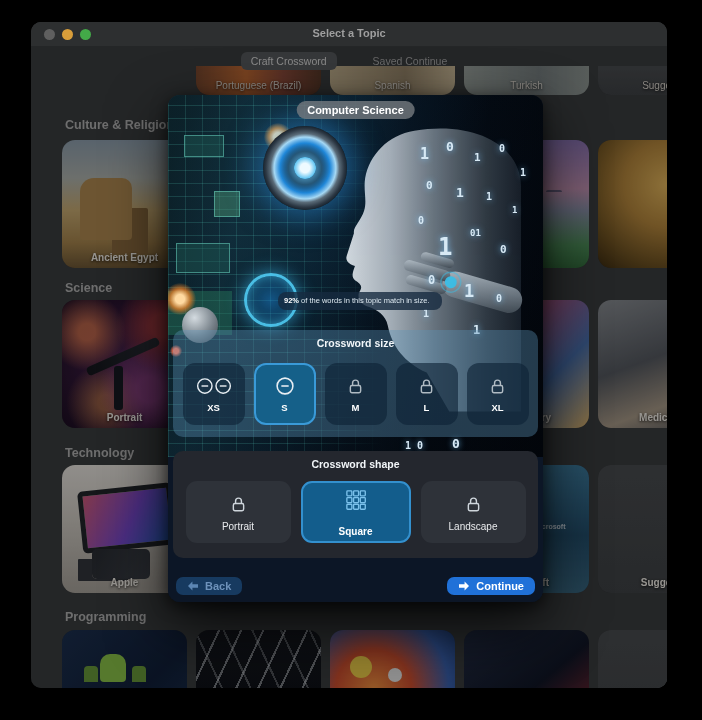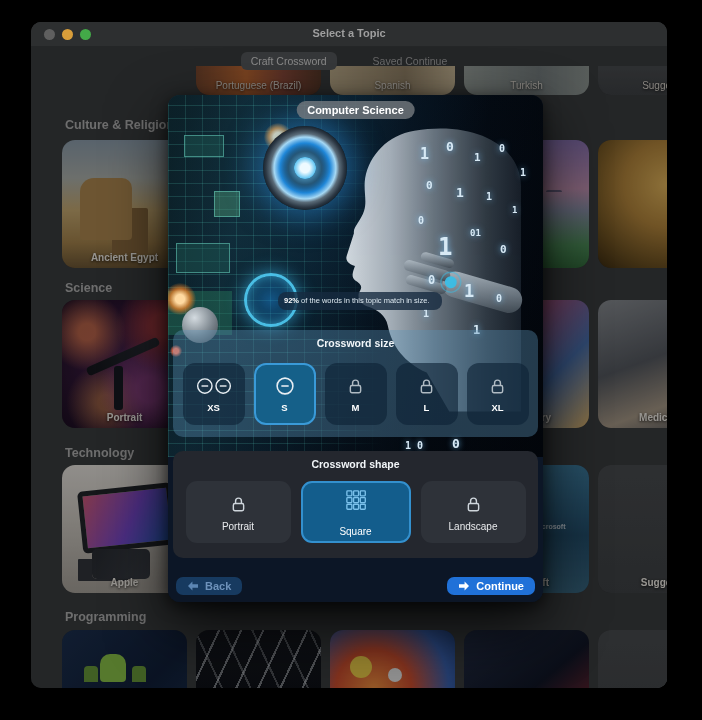--- a/index.html
+++ b/index.html
@@ -135,21 +135,21 @@
 
   #modal-bottom{position:absolute;left:0;top:362px;width:100%;height:145px;background:#0c1626;}
   #shape-panel{position:absolute;left:5px;top:356px;width:365px;height:107px;border-radius:10px;background:#24272e;z-index:5;}
   #shape-options{position:absolute;left:0;right:0;top:30px;display:flex;justify-content:center;gap:10px;}
   .shape-option{width:105px;height:62px;border-radius:11px;background:#2e3239;
     display:flex;flex-direction:column;align-items:center;justify-content:center;gap:4px;box-sizing:border-box;}
   .shape-option .opt-icon{color:#cfd6dc;height:24px;display:flex;align-items:center;}
   .shape-option .opt-label{font-size:10px;color:#e8eaec;}
   .shape-option.selected{width:110px;background:#135d8c;border:2px solid #3390ce;}
   .shape-option.selected .opt-icon{color:#7cc2ec;}
-  .shape-option.selected .opt-label{font-weight:400;color:#fff;margin-top:10px;}
+  .shape-option.selected .opt-label{font-weight:700;color:#fff;margin-top:10px;}
 
   #modal-footer{position:absolute;left:8px;right:8px;bottom:7px;display:flex;justify-content:space-between;z-index:6;}
   .footer-btn{display:flex;align-items:center;gap:6px;border-radius:7px;padding:3px 11px;font-size:11px;font-weight:700;}
   #back-btn{background:#173a60;color:#6e92bb;}
   #back-btn .btn-arrow{color:#5c86b4;display:flex;}
   #continue-btn{background:var(--accent-blue,#2071d8);color:#fff;border-radius:7px;}
   #continue-btn .btn-arrow{color:#fff;display:flex;}
 </style>
 </head>
 <body>

